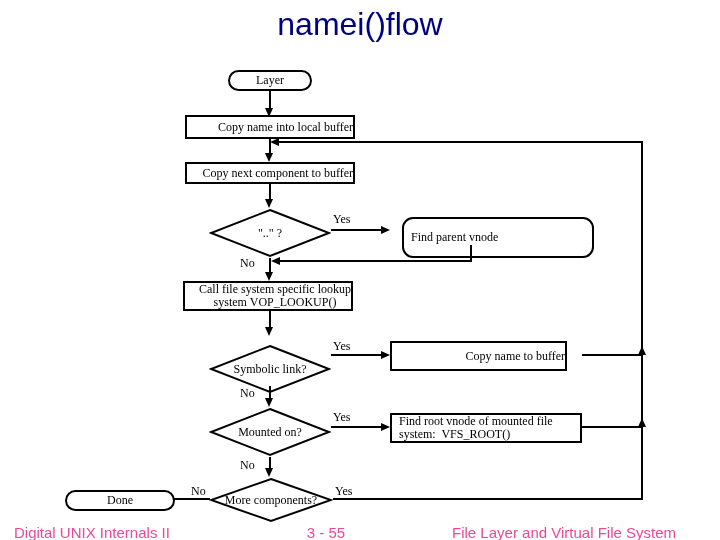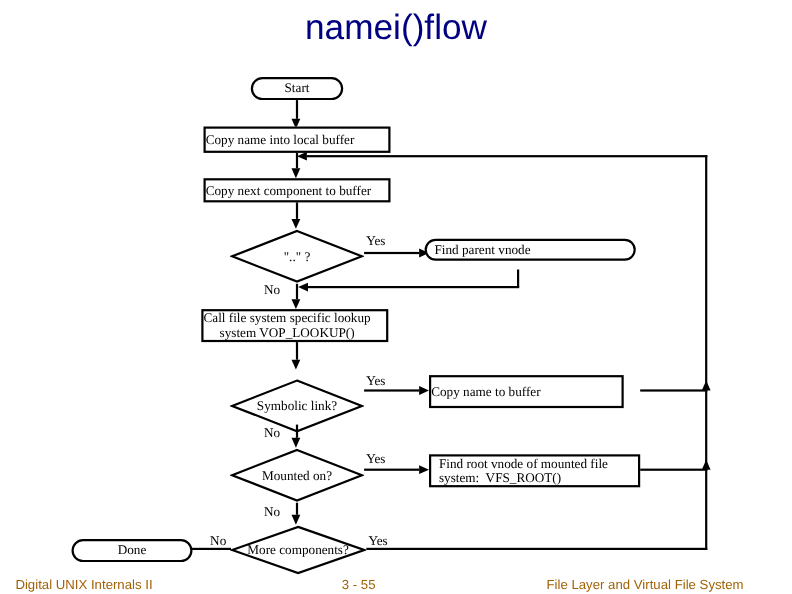--- a/index.html
+++ b/index.html
@@ -2,52 +2,52 @@
 <html><head>
 <meta charset="utf-8">
 <style>
   html,body{margin:0;padding:0;background:#fff;}
   #slide{position:relative;width:720px;height:540px;background:#ffffff;overflow:hidden;
          font-family:"Liberation Serif",serif;color:#000;}
   .title{position:absolute;left:0;right:0;top:6px;text-align:center;
          font-family:"Liberation Sans",sans-serif;font-size:32px;color:#000080;}
   
   .box{position:absolute;box-sizing:border-box;border:2px solid #000;background:#fff;
-       display:flex;align-items:center;justify-content:flex-start;font-size:12px;line-height:13px;
+       display:flex;align-items:center;justify-content:flex-end;font-size:12px;line-height:13px;
        text-align:center;}
   .box.leftalign{justify-content:flex-start;text-align:left;padding-left:7px;}
   .box .stack{display:flex;flex-direction:column;}
   .stadium{position:absolute;box-sizing:border-box;border:2px solid #000;border-radius:11px;
            background:#fff;display:flex;align-items:center;justify-content:center;font-size:12px;}
   .dia{position:absolute;}
   .dia svg{display:block;}
   .dia .dtext{position:absolute;left:0;top:0;width:100%;height:100%;display:flex;
               align-items:center;justify-content:center;font-size:12px;}
   .pre{white-space:pre;}
   
   .hl{position:absolute;height:2px;background:#000;}
   .vl{position:absolute;width:2px;background:#000;}
   .arr{position:absolute;width:0;height:0;}
   .arr.down{border-left:4px solid transparent;border-right:4px solid transparent;border-top:9px solid #000;}
   .arr.up{border-left:4px solid transparent;border-right:4px solid transparent;border-bottom:9px solid #000;}
   .arr.left{border-top:4px solid transparent;border-bottom:4px solid transparent;border-right:9px solid #000;}
   .arr.right{border-top:4px solid transparent;border-bottom:4px solid transparent;border-left:9px solid #000;}
   .lbl{position:absolute;font-size:12px;line-height:14px;text-align:right;}
   
-  .foot{position:absolute;top:524px;font-family:"Liberation Sans",sans-serif;font-size:12px;color:#a16207;}
+  .foot{position:absolute;top:524px;font-family:"Liberation Sans",sans-serif;font-size:15px;color:#ec4899;}
 </style>
 </head>
 <body>
 
 <div id="slide">
 
   <div class="title">namei()flow</div>
 
   <div class="stadium" style="left:228px;top:70px;width:84px;height:21px;">
-    <span>Start</span>
+    <span>Layer</span>
   </div>
   <div class="vl" style="left:269px;top:91px;height:17px;"></div>
   <div class="arr down" style="left:265px;top:108px;"></div>
 
   <div class="box" style="left:185px;top:115px;width:170px;height:24px;">
     <span>Copy name into local buffer</span>
   </div>
   <div class="vl" style="left:269px;top:139px;height:14px;"></div>
   <div class="arr down" style="left:265px;top:153px;"></div>
 
@@ -63,21 +63,21 @@
   <div class="dia" style="left:209px;top:208px;width:122px;height:50px;">
     <svg width="122" height="50">
       <polygon points="61,2 120,25 61,48 2,25" fill="#fff" stroke="#000" stroke-width="2"></polygon>
     </svg>
     <div class="dtext">".." ?</div>
   </div>
   <div class="lbl" style="left:333px;top:212px;">Yes</div>
   <div class="hl" style="left:331px;top:229px;width:50px;"></div>
   <div class="arr right" style="left:381px;top:226px;"></div>
 
-  <div class="box leftalign" style="left:386px;top:217px;width:192px;height:20px;border-radius:11px;">
+  <div class="box leftalign" style="left:402px;top:217px;width:192px;height:41px;border-radius:11px;">
     <span>Find parent vnode</span>
   </div>
   <div class="vl" style="left:470px;top:245px;height:16px;"></div>
   <div class="hl" style="left:280px;top:260px;width:192px;"></div>
   <div class="arr left" style="left:271px;top:257px;"></div>
 
   <div class="lbl" style="left:240px;top:256px;">No</div>
   <div class="vl" style="left:269px;top:258px;height:14px;"></div>
   <div class="arr down" style="left:265px;top:272px;"></div>
 

